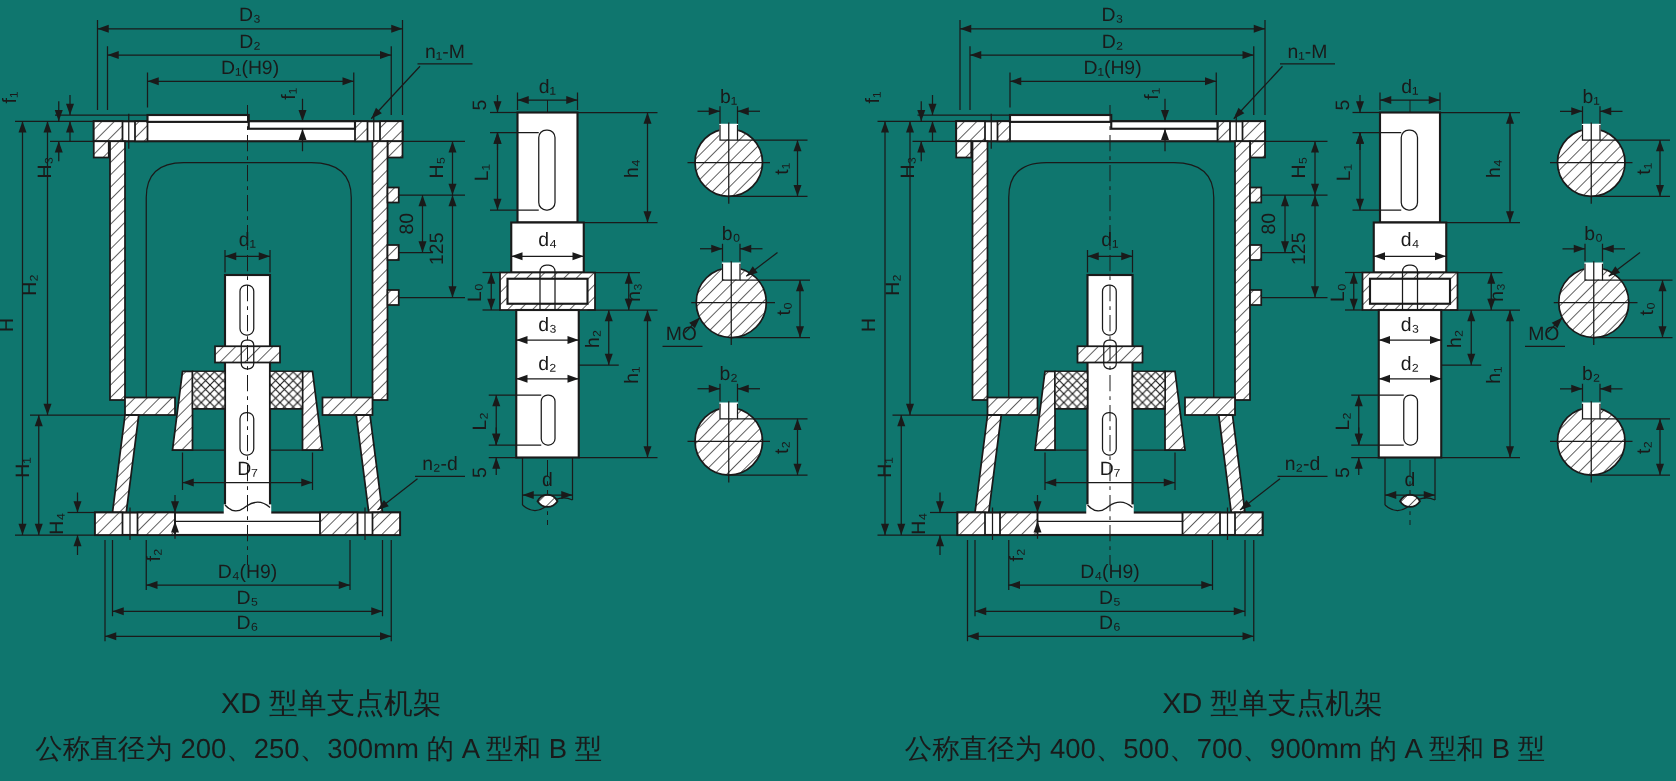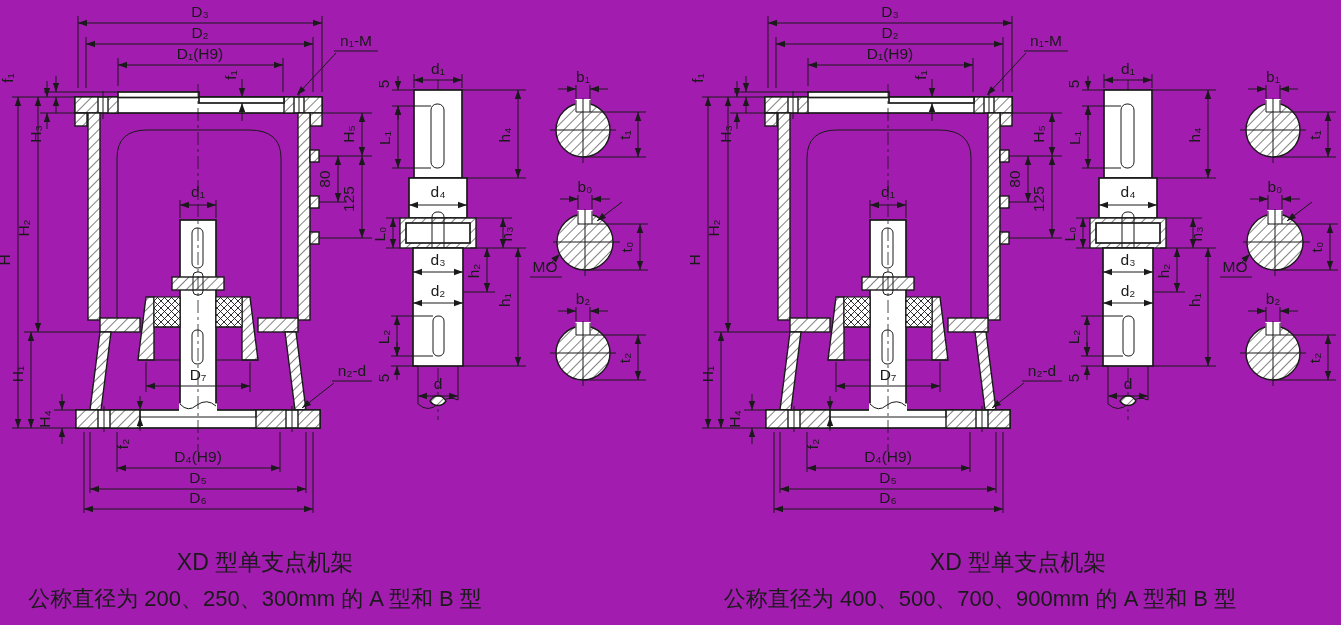--- a/index.html
+++ b/index.html
@@ -1,16 +1,16 @@
 <!DOCTYPE html>
 <html><head>
 <meta charset="utf-8">
 <style>
   html,body { margin:0; padding:0; background:#ffffff; }
-  .stage { width:1341px; height:625px; background:#a21caf; position:relative; overflow:hidden; }
+  .stage { width:1341px; height:625px; background:#0f766e; position:relative; overflow:hidden; }
   svg { display:block; }
   text { font-family:"Liberation Sans","DejaVu Sans",sans-serif; fill:#1a1a1a; }
   .lbl  { font-size:15.5px; text-anchor:middle; }
   .cap1 { font-size:23px; text-anchor:middle; }
   .cap2 { font-size:22px; text-anchor:middle; }
   .ol { fill:#ffffff; stroke:#1a1a1a; stroke-width:1.7; }
   .hz { fill:url(#hp); stroke:#1a1a1a; stroke-width:1.4; }
   .xz { fill:url(#xp); stroke:#1a1a1a; stroke-width:1.1; }
   .th { fill:none; stroke:#1a1a1a; stroke-width:1; }
   .dim  { fill:none; stroke:#1a1a1a; stroke-width:1; marker-start:url(#ar); marker-end:url(#ar); }

